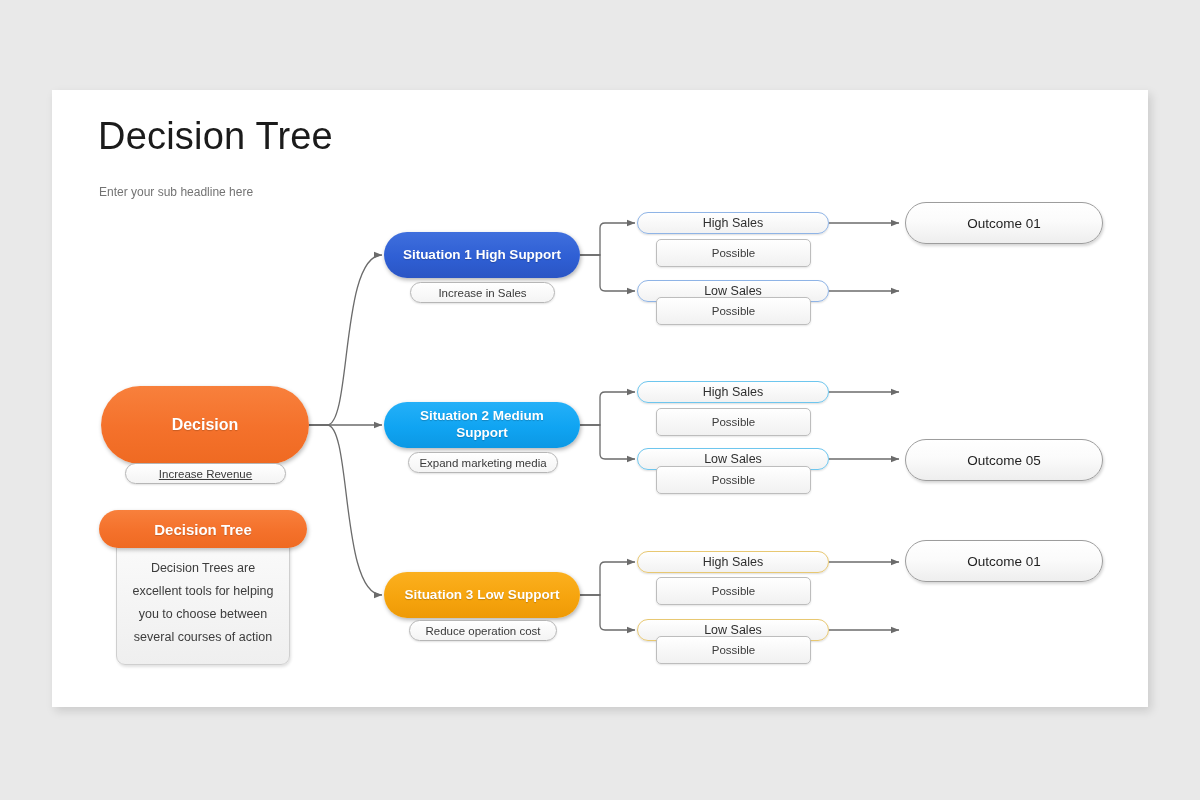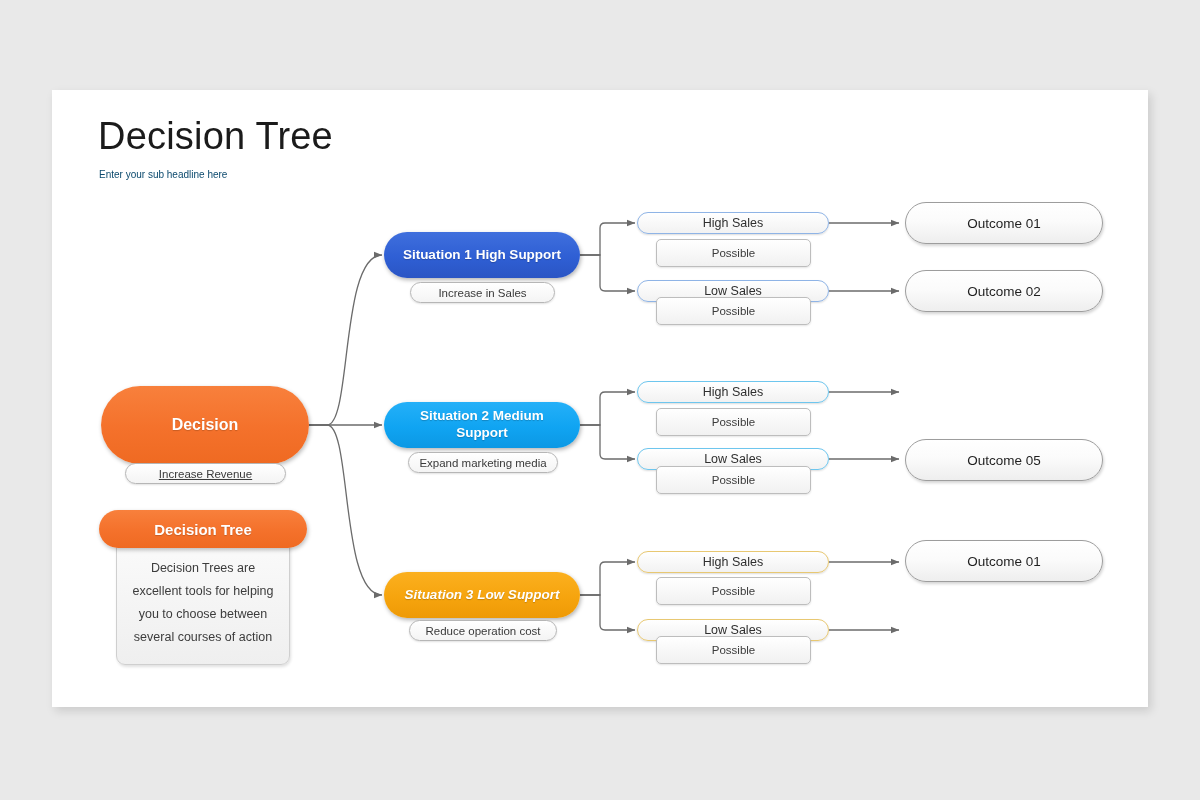--- a/index.html
+++ b/index.html
@@ -29,23 +29,23 @@
     top: 25px;
     font-size: 38px;
     color: #1b1b1b;
     font-weight: 400;
     letter-spacing: 0.2px;
     white-space: nowrap;
   }
   #page-subtitle {
     position: absolute;
     left: 47px;
-    top: 79px;
-    font-size: 10px;
-    color: #0c4a6e;
+    top: 95px;
+    font-size: 12px;
+    color: #737373;
     white-space: nowrap;
   }
 
   
   .node {
     position: absolute;
     box-sizing: border-box;
     display: flex;
     align-items: center;
     justify-content: center;
@@ -266,44 +266,41 @@
   <div class="possible-pill" style="left:604px; top:149px;">Possible</div>
 
   <div class="sales-pill pill-b1" style="left:585px; top:190px;">
     <span>Low Sales</span>
   </div>
   <div class="possible-pill" style="left:604px; top:207px;">Possible</div>
 
   <div class="outcome-box" style="left:853px; top:112px;">
     <span>Outcome  01</span>
   </div>
-  <div class="outcome-box" style="left:853px; top:180px;">
-    <span>Outcome  02</span>
-  </div>
 
   <div class="node situation-node sit-2" style="left:332px; top:312px;">
     <span>Situation 2 Medium Support</span>
   </div>
   <div class="caption-pill" style="left:356px; top:362px; width:150px;">Expand marketing media</div>
 
   <div class="sales-pill pill-b2" style="left:585px; top:291px;">
     <span>High Sales</span>
   </div>
   <div class="possible-pill" style="left:604px; top:318px;">Possible</div>
 
   <div class="sales-pill pill-b2" style="left:585px; top:358px;">
     <span>Low Sales</span>
   </div>
   <div class="possible-pill" style="left:604px; top:376px;">Possible</div>
 
   <div class="outcome-box" style="left:853px; top:349px;">
     <span>Outcome  05</span>
   </div>
 
-  <div class="node situation-node sit-3" style="left:332px; top:482px;font-style:italic;">
+  <div class="node situation-node sit-3" style="left:332px; top:482px;">
     <span>Situation 3 Low Support</span>
   </div>
   <div class="caption-pill" style="left:357px; top:530px; width:148px;">Reduce operation cost</div>
 
   <div class="sales-pill pill-b3" style="left:585px; top:461px;">
     <span>High Sales</span>
   </div>
   <div class="possible-pill" style="left:604px; top:487px;">Possible</div>
 
   <div class="sales-pill pill-b3" style="left:585px; top:529px;">

